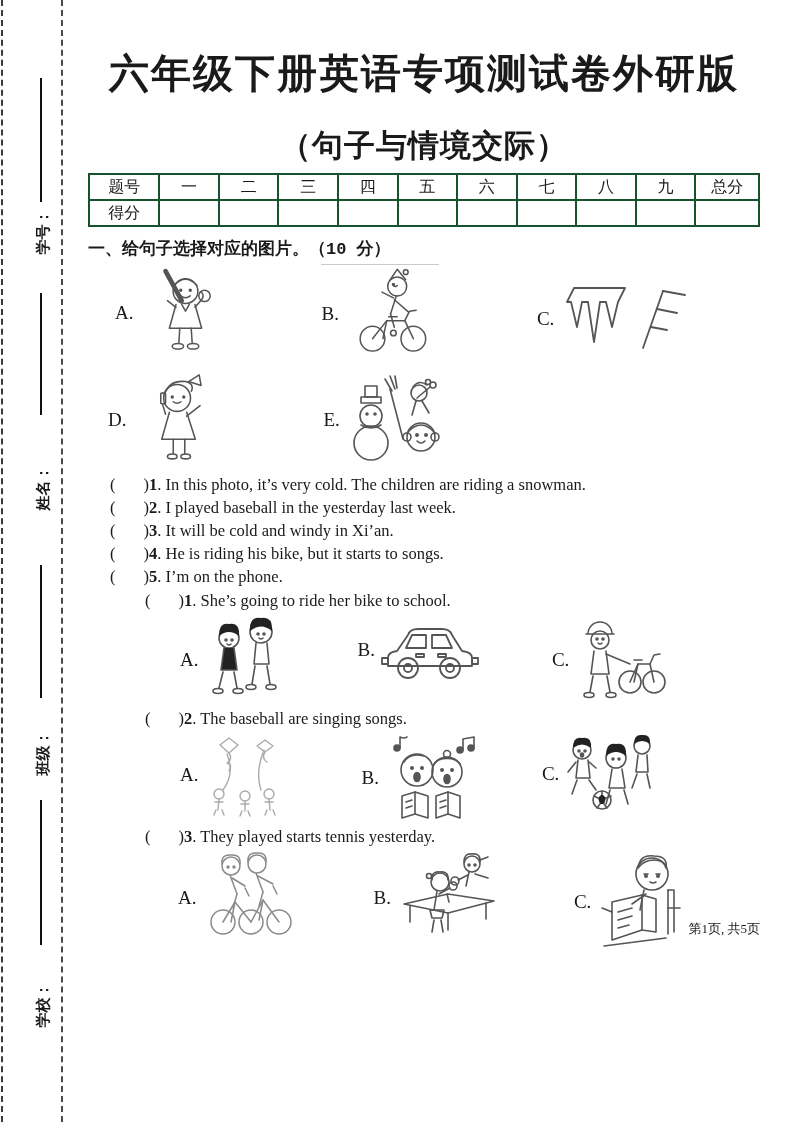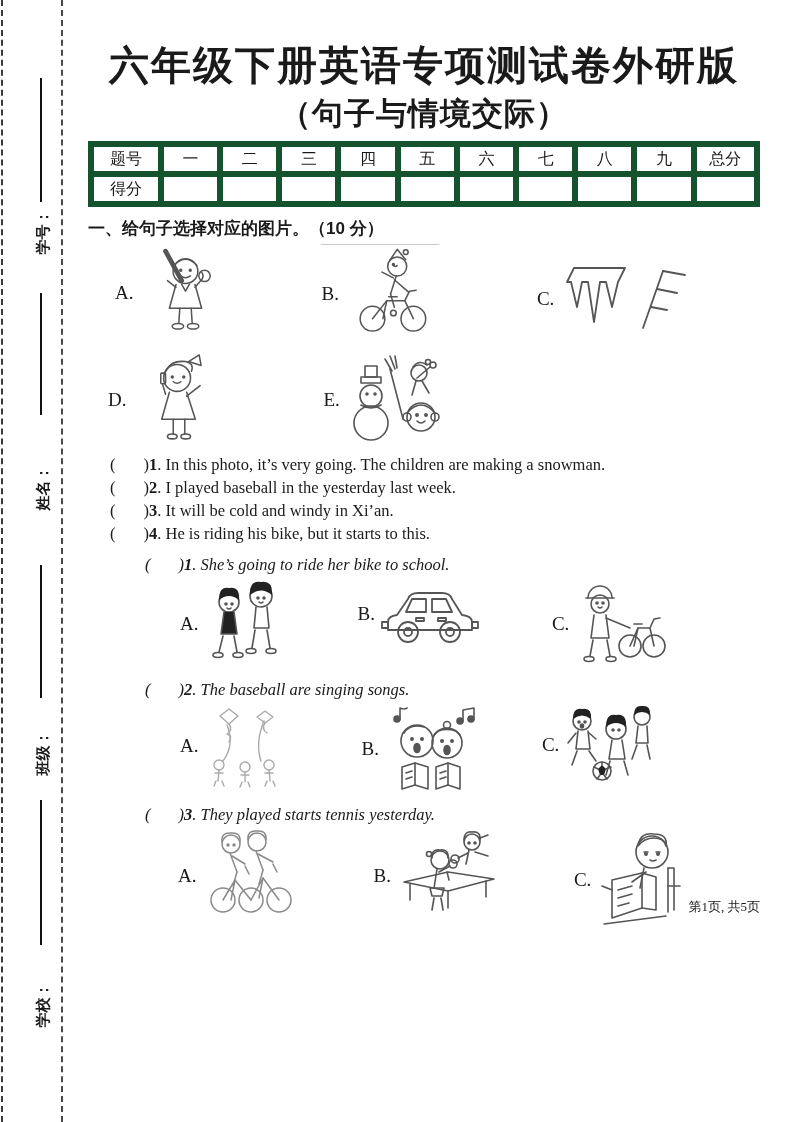--- a/index.html
+++ b/index.html
@@ -13,45 +13,45 @@
   .bind-dash{position:absolute;left:61px;top:0;height:100%;border-left:2px dashed #4a4a4a;}
 
   
   .sfill{position:absolute;left:40px;width:2px;background:#111;}
   .slabel{
     position:absolute;left:8px;width:72px;height:20px;text-align:center;
     transform:rotate(-90deg);transform-origin:center;
     font-family:"Liberation Sans",sans-serif;font-weight:700;font-size:15px;white-space:nowrap;
   }
 
-  .content{position:absolute;left:88px;top:8px;width:672px;}
+  .content{position:absolute;left:88px;top:16px;width:672px;}
 
   .title{margin-top:30px;text-align:center;font-size:40px;font-weight:700;letter-spacing:2px;}
-  .subtitle{margin-top:0;text-align:center;font-size:31px;font-weight:700;letter-spacing:1px;}
+  .subtitle{margin-top:24px;text-align:center;font-size:31px;font-weight:700;letter-spacing:1px;}
   .meta{margin-top:24px;text-align:right;font-size:16px;padding-right:2px;white-space:pre;}
 
   table.score{width:100%;border-collapse:collapse;margin-top:6px;border:2px solid #222;}
-  table.score td{border:6px solid #14532d;height:24px;text-align:center;font-size:16px;padding:0;}
+  table.score td{border:2px solid #14532d;height:24px;text-align:center;font-size:16px;padding:0;}
   table.score td.c0{width:10.5%;}
   table.score td.cl{width:9.5%;}
 
-  .sec-head{margin:10px 0 4px 0;font-family:Liberation Sans, sans-serif;font-weight:700;font-size:17px;}
+  .sec-head{margin:10px 0 4px 0;font-family:Liberation Mono, monospace;font-weight:700;font-size:17px;}
 
   .pic-row{display:flex;align-items:flex-start;}
   .pic-group{display:flex;align-items:center;}
   .pic-label{font-size:19px;margin-right:5px;}
   .sketch{display:block;}
   .b-top{border-top:1px solid #c9c9c9;}
 
   .blist{margin:4px 0 0 22px;font-size:16.5px;line-height:23px;}
   .bitem{white-space:nowrap;}
   .gap{display:inline-block;width:28px;}
   .bnum{font-weight:700;}
 
-  .q-line{margin:8px 0 2px 57px;font-size:16.5px;line-height:23px;white-space:nowrap;font-style:italic;}
+  .q-line{margin:1px 0 2px 57px;font-size:16.5px;line-height:23px;white-space:nowrap;}
 
   .footer{position:absolute;bottom:16px;left:0;width:100%;text-align:right;font-size:13px;}
 </style>
 </head>
 <body>
 
 <div class="page">
 
   <div class="edge-dash"></div>
   <div class="bind-dash"></div>
@@ -214,24 +214,25 @@
             <path d="M62 62 Q76 46 90 62"></path>
             <circle cx="72" cy="64" r="1.2" fill="#555"></circle>
               <circle cx="81" cy="64" r="1.2" fill="#555"></circle>
             <path d="M72 70 q4 4 8 0"></path>
           </g>
         </svg>
       </div>
     </div>
 
     <div class="blist">
-      <div class="bitem"><span>(<span class="gap"></span>)</span><span class="bnum">1</span><span>. In this photo, it’s very going. The children are making a snowman.</span></div>
+      <div class="bitem"><span>(<span class="gap"></span>)</span><span class="bnum">1</span><span>. In this photo, it’s very cold. The children are riding a snowman.</span></div>
       <div class="bitem"><span>(<span class="gap"></span>)</span><span class="bnum">2</span><span>. I played baseball in the yesterday last week.</span></div>
       <div class="bitem"><span>(<span class="gap"></span>)</span><span class="bnum">3</span><span>. It will be cold and windy in Xi’an.</span></div>
-      <div class="bitem"><span>(<span class="gap"></span>)</span><span class="bnum">4</span><span>. He is riding his bike, but it starts to this.</span></div>
+      <div class="bitem"><span>(<span class="gap"></span>)</span><span class="bnum">4</span><span>. He is riding his bike, but it starts to songs.</span></div>
+      <div class="bitem"><span>(<span class="gap"></span>)</span><span class="bnum">5</span><span>. I’m on the phone.</span></div>
     </div>
 
 
     <div class="q-line"><span>(<span class="gap"></span>)</span><span class="bnum">1</span><span>. She’s going to ride her bike to school.</span></div>
 
     <div class="pic-row">
       <div class="pic-group" style="margin-left:92px;">
         <span class="pic-label">A.</span>
         <svg class="sketch" width="88" height="92" viewBox="0 0 88 92">
           <g fill="none" stroke="#555" stroke-width="1.6" stroke-linecap="round" stroke-linejoin="round">

